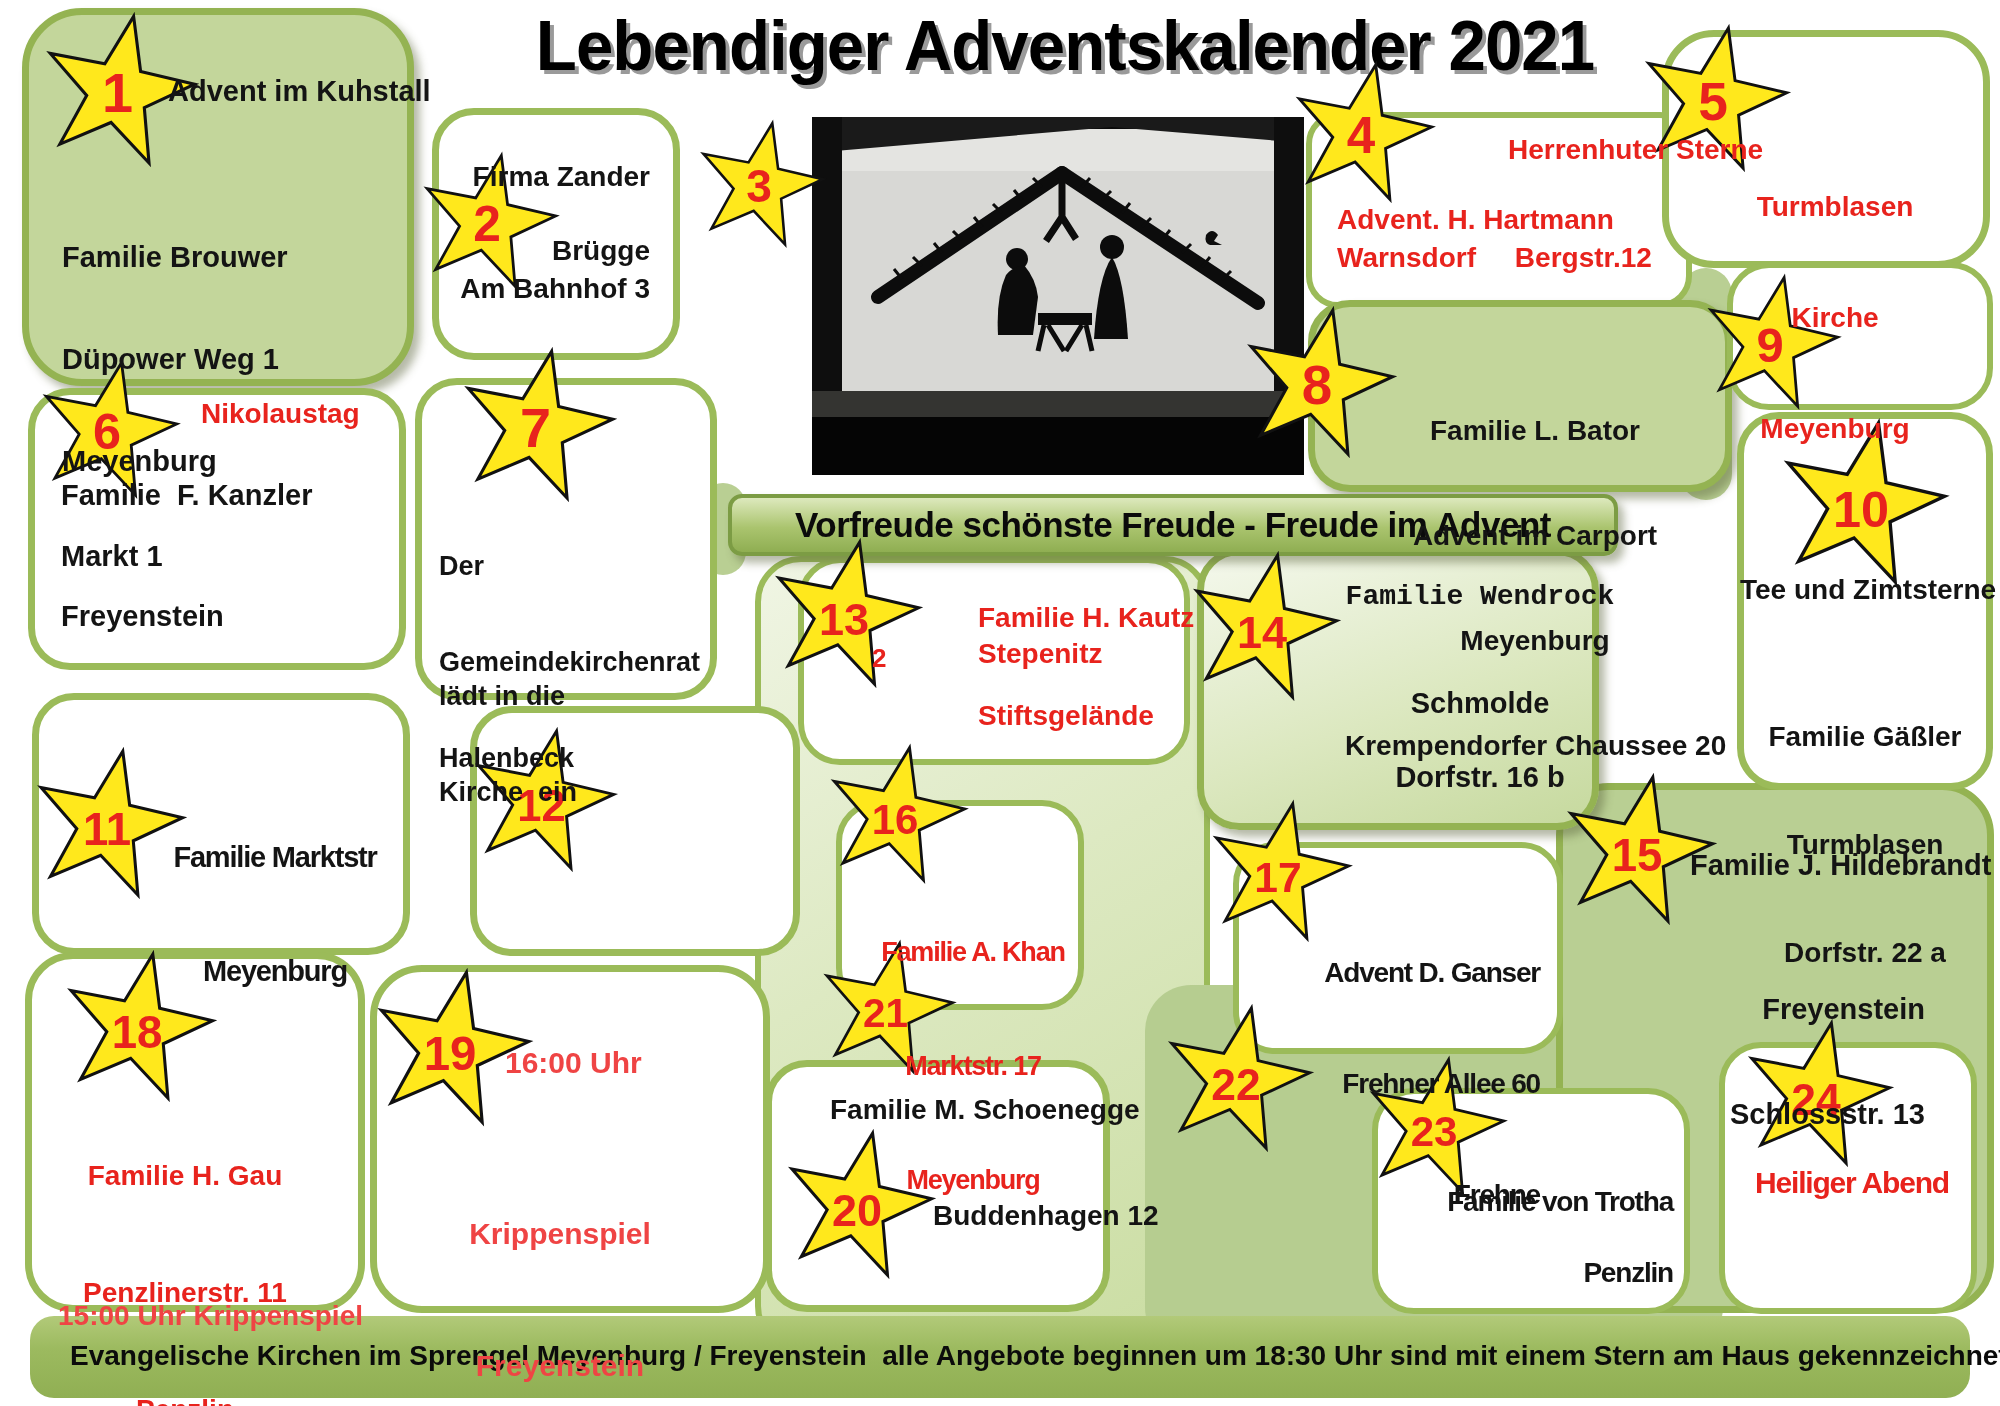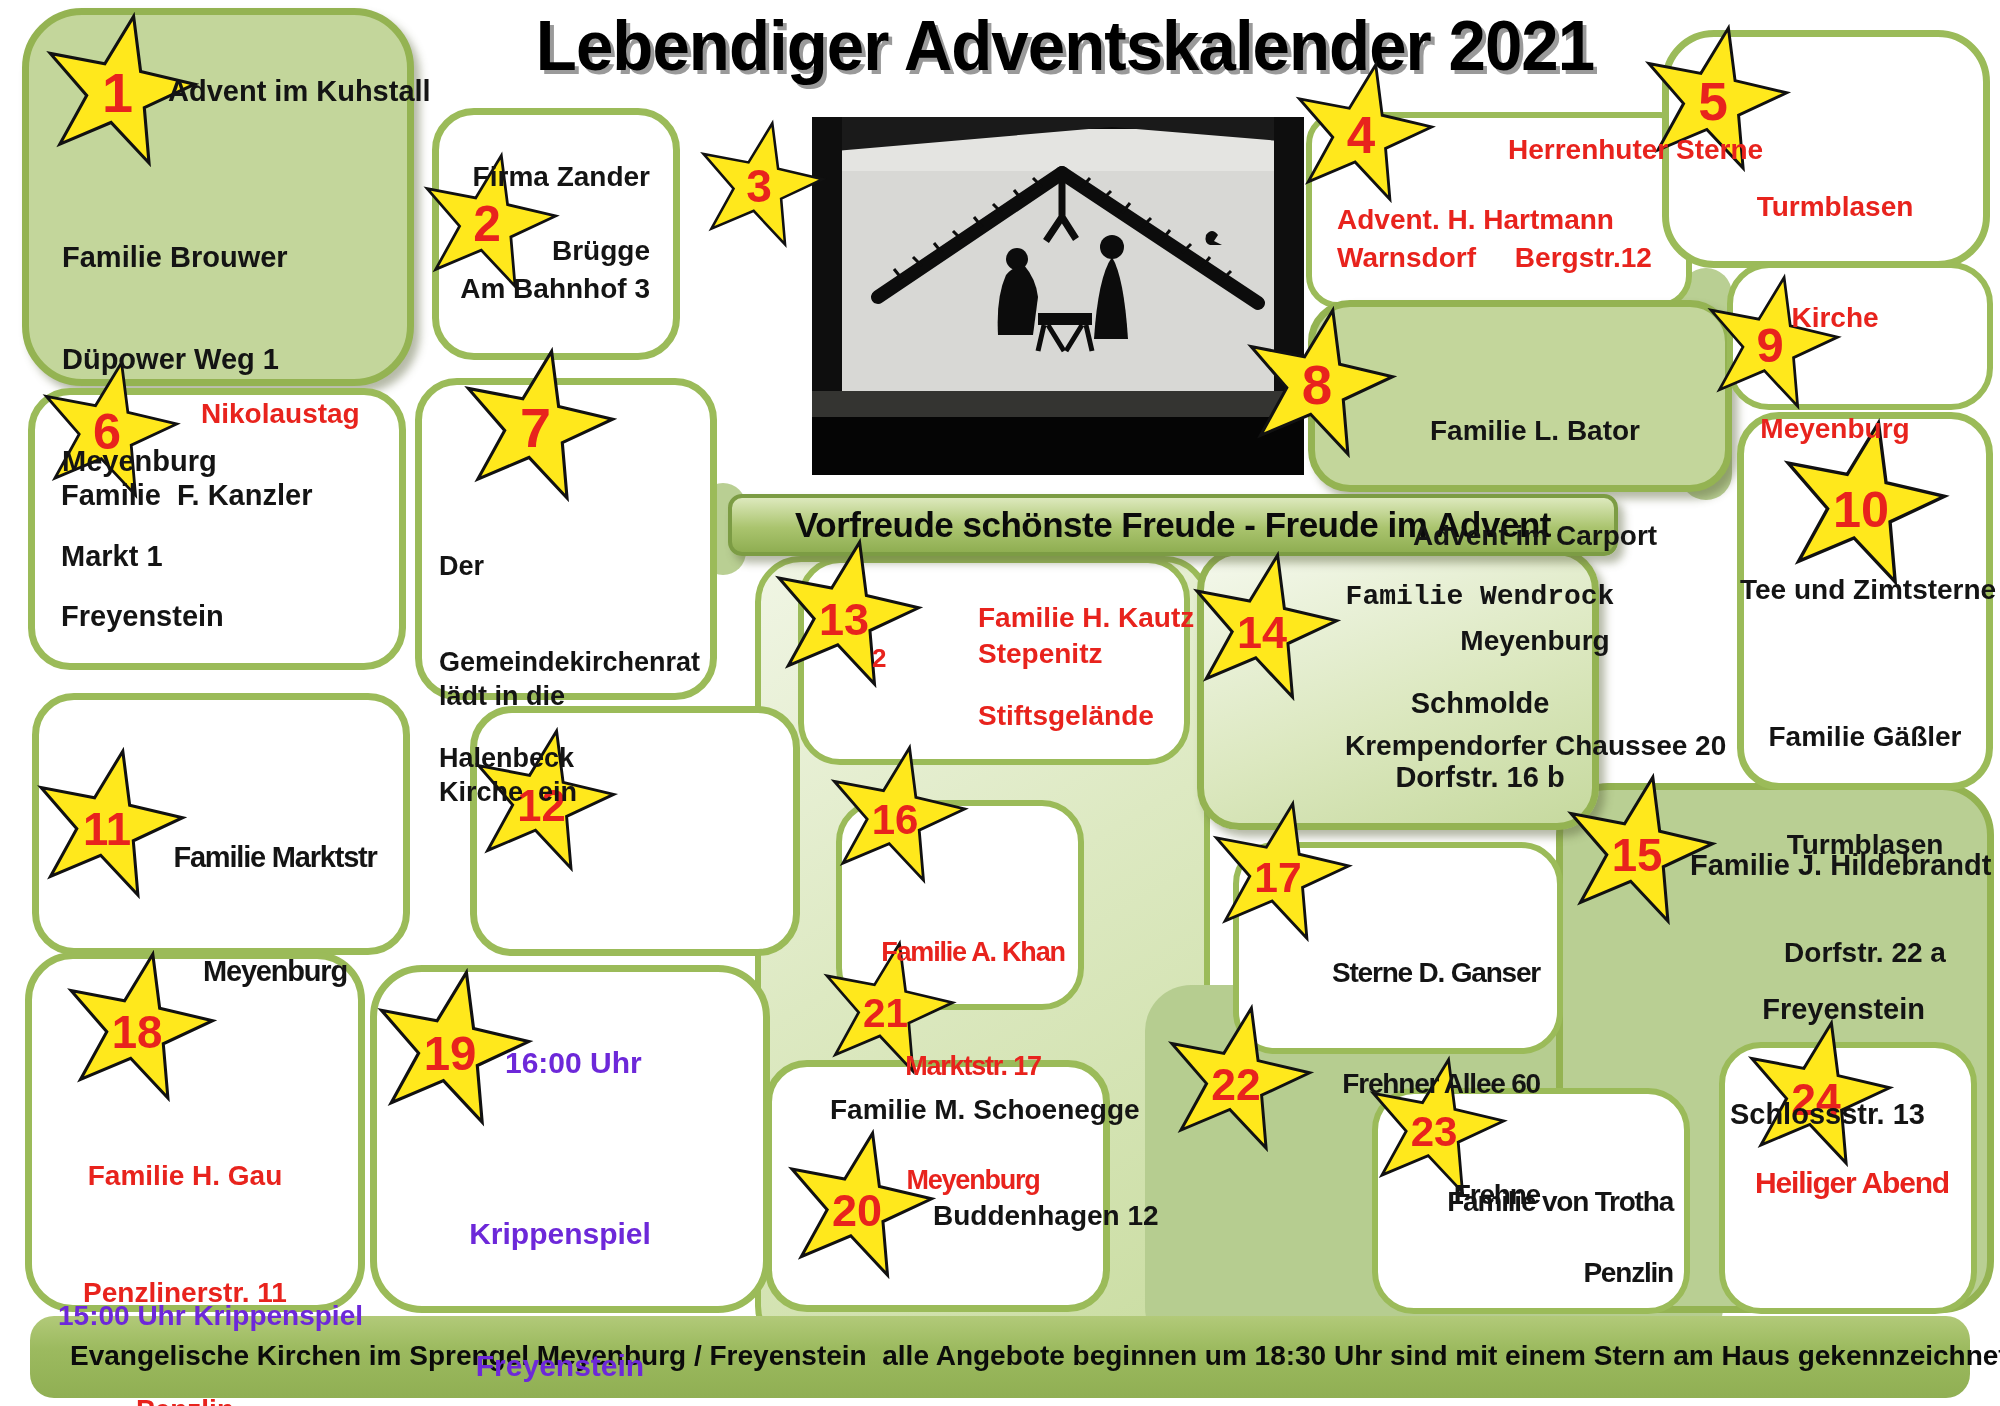--- a/index.html
+++ b/index.html
@@ -11,21 +11,21 @@
   .panel{position:absolute;box-sizing:border-box;border-radius:46px;}
   .p1{background:linear-gradient(150deg,#f0f5e4 0%,#dde9c2 45%,#cadda2 100%);border:6px solid #9bbb59;}
   .p2{background:#b6cd90;}
   .p3{background:#b9cf93;border:7px solid #94b352;border-radius:52px;}
   .tab{position:absolute;background:#b9cf93;border-radius:26px;}
   .grad14{background:linear-gradient(160deg,#f4f8ec 0%,#dce8c0 55%,#c6d99e 100%);border-color:#94b352;}
   .shadow{box-shadow:6px 7px 9px rgba(90,100,60,.45);}
   .star{position:absolute;overflow:visible;}
   .t{position:absolute;font-weight:700;color:#141414;font-size:28px;white-space:pre;line-height:34px;}
   .red{color:#e8231d;}
-  .blue{color:#6d28d9;}
+  .blue{color:#ef4444;}
   .narrow{letter-spacing:-1.2px;}
   .center{text-align:center;}
   .right{text-align:right;}
   .title{position:absolute;left:430px;top:6px;width:1270px;text-align:center;
          font-size:70px;font-weight:700;color:#000;letter-spacing:-1px;white-space:pre;
          text-shadow:4px 4px 0 #9a9a9a;transform:scaleX(.96);transform-origin:center top;}
   .bannerMid{position:absolute;left:728px;top:494px;width:890px;height:62px;box-sizing:border-box;
          border:4px solid #7c9c44;border-radius:14px;
          background:linear-gradient(#dde9bd 0%,#aac46e 55%,#8fae52 100%);
          text-align:center;line-height:54px;font-weight:700;font-size:35px;color:#0b0b0b;
@@ -312,21 +312,21 @@
     <div>Schlossstr. 13</div>
   </div>
 
   <div class="t red center narrow" style="left:863px;top:857px;width:220px;font-size:27px;line-height:38px;">
     <div>Familie A. Khan</div>
     <div>Marktstr. 17</div>
     <div>Meyenburg</div>
   </div>
 
   <div class="t right narrow" style="left:1300px;top:880px;width:240px;line-height:37px;">
-    <div>Sterne D. Ganser</div>
+    <div>Advent D. Ganser</div>
     <div>Frehner Allee 60</div>
     <div>Frehne</div>
   </div>
 
   <div class="t red center" style="left:55px;top:1078px;width:260px;line-height:39px;">
     <div>Familie H. Gau</div>
     <div>Penzlinerstr. 11</div>
     <div>Penzlin</div>
   </div>
   <div class="t blue" style="left:58px;top:1226px;line-height:36px;">

